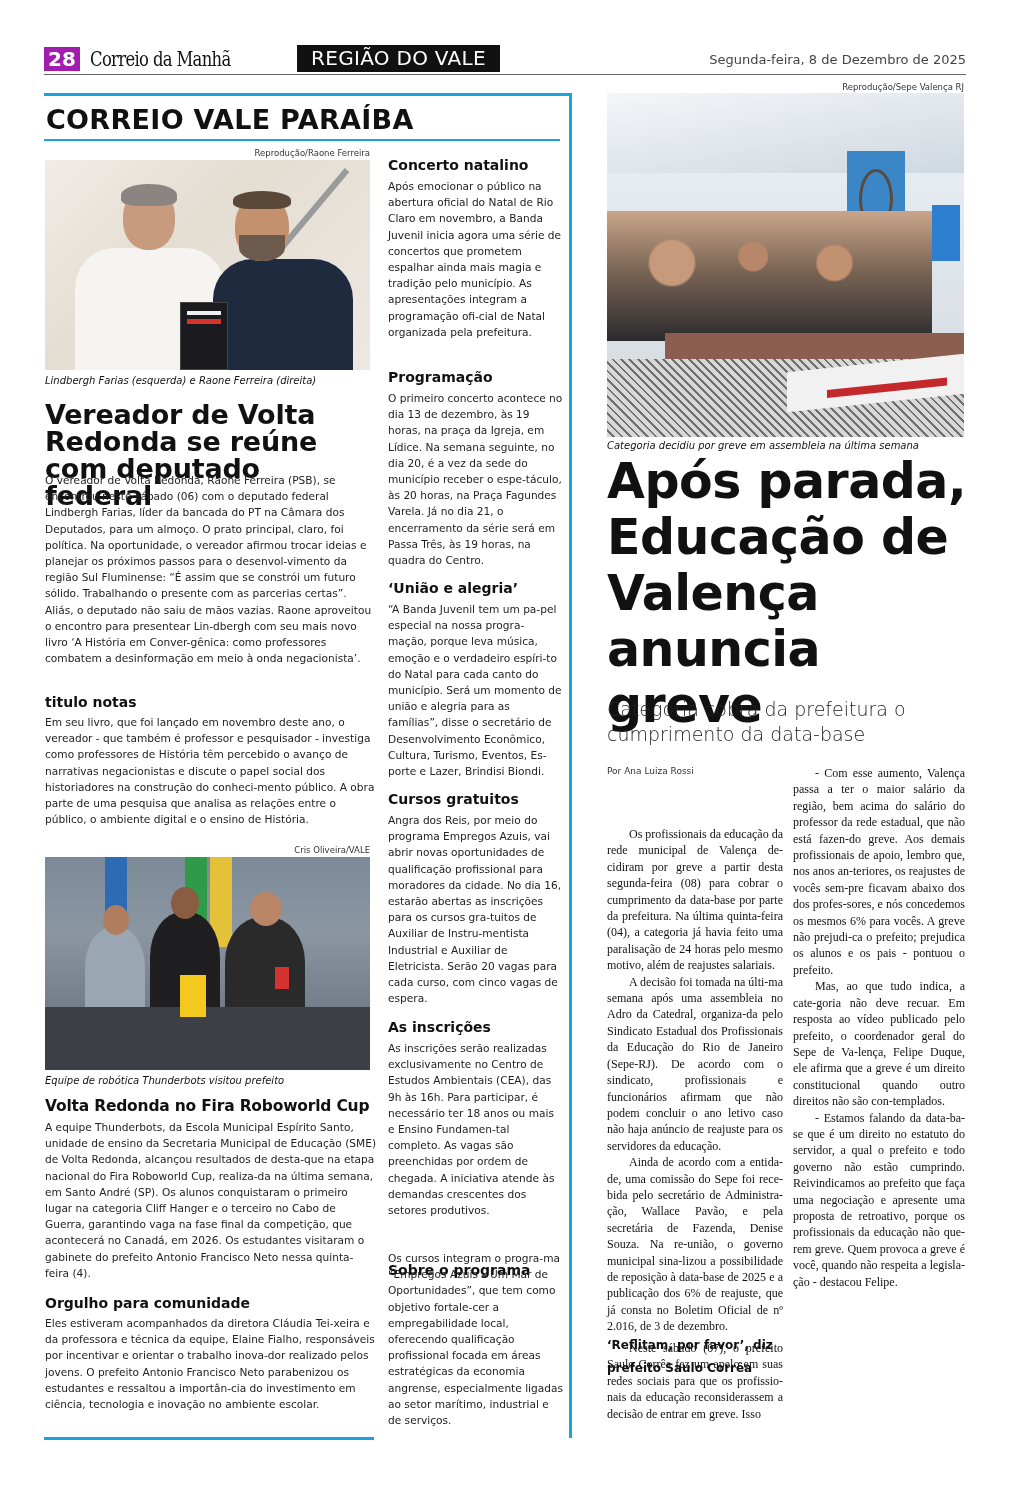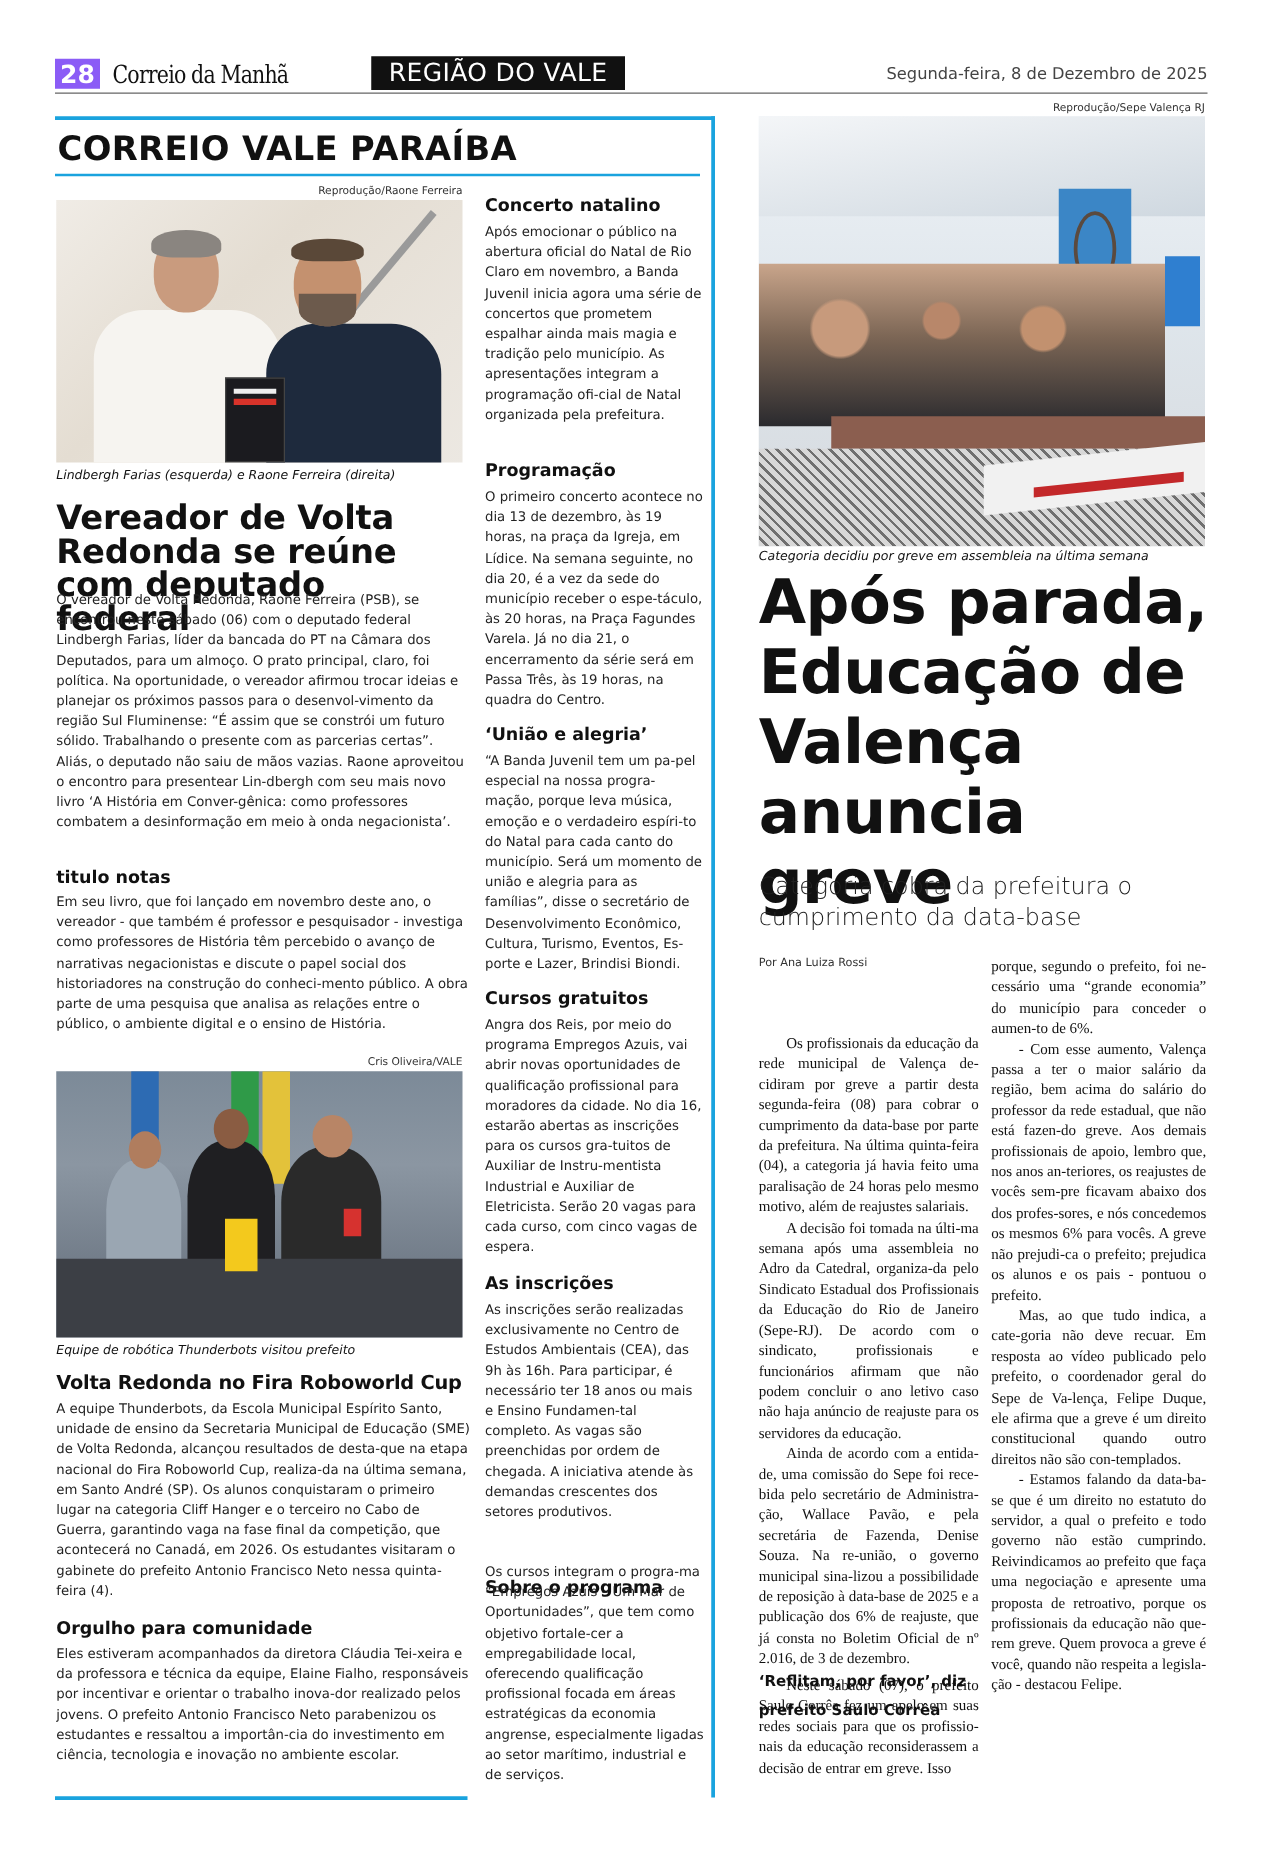--- a/index.html
+++ b/index.html
@@ -1,21 +1,21 @@
 <!DOCTYPE html>
 <html><head>
 <meta charset="utf-8">
 <style>
   * { box-sizing: border-box; margin: 0; padding: 0; }
   html, body { width: 1010px; height: 1488px; background: #fff; overflow: hidden; }
   body { font-family: "DejaVu Sans", sans-serif; color: #222; position: relative; }
 
   
   .masthead { position: absolute; left: 44px; top: 45px; width: 922px; height: 30px; border-bottom: 1.5px solid #666; }
-  .page-num { position: absolute; left: 0; top: 2px; background: #8b5cf6; color: #fff; font-size: 20px; font-weight: bold; padding: 0 4px; line-height: 24px; }
+  .page-num { position: absolute; left: 0; top: 2px; background: #a21caf; color: #fff; font-size: 20px; font-weight: bold; padding: 0 4px; line-height: 24px; }
   .paper-name { position: absolute; left: 46px; top: 2px; font-family: "DejaVu Serif", serif; font-size: 20px; color: #111; letter-spacing: -0.8px; transform: scaleX(0.82); transform-origin: left; white-space: nowrap; }
   .section-tag { position: absolute; left: 253px; top: 0px; background: #111; color: #fff; font-size: 20px; padding: 0 14px; line-height: 27px; letter-spacing: 0.3px; }
   .issue-date { position: absolute; right: 0; top: 7px; font-size: 13px; color: #444; }
 
   
   .vale-box { position: absolute; left: 44px; top: 93px; width: 528px; height: 1345px;
               border-top: 3px solid #1aa3de; border-right: 3px solid #1aa3de; }
   .vale-bottom { position: absolute; left: 44px; top: 1437px; width: 330px; height: 3px; background: #1aa3de; }
   .vale-title { position: absolute; left: 46px; top: 104px; font-size: 27px; font-weight: bold; letter-spacing: 0.3px; color: #111; }
   .vale-title-rule { position: absolute; left: 44px; top: 139px; width: 516px; height: 2px; background: #1aa3de; }
@@ -182,17 +182,16 @@
   <p>Os profissionais da educação da rede municipal de Valença de-cidiram por greve a partir desta segunda-feira (08) para cobrar o cumprimento da data-base por parte da prefeitura. Na última quinta-feira (04), a categoria já havia feito uma paralisação de 24 horas pelo mesmo motivo, além de reajustes salariais.</p>
   <p>A decisão foi tomada na últi-ma semana após uma assembleia no Adro da Catedral, organiza-da pelo Sindicato Estadual dos Profissionais da Educação do Rio de Janeiro (Sepe-RJ). De acordo com o sindicato, profissionais e funcionários afirmam que não podem concluir o ano letivo caso não haja anúncio de reajuste para os servidores da educação.</p>
   <p>Ainda de acordo com a entida-de, uma comissão do Sepe foi rece-bida pelo secretário de Administra-ção, Wallace Pavão, e pela secretária de Fazenda, Denise Souza. Na re-união, o governo municipal sina-lizou a possibilidade de reposição à data-base de 2025 e a publicação dos 6% de reajuste, que já consta no Boletim Oficial de nº 2.016, de 3 de dezembro.</p>
 </div>
 <h3 class="serif-sub" style="left:607px; top:1334px; width:180px;">‘Reflitam, por favor’, diz prefeito Saulo Corrêa</h3>
 <div class="body-serif" style="left:607px; top:1340px; width:176px;">
   <p>Neste sábado (07), o prefeito Saulo Corrêa fez um apelo em suas redes sociais para que os profissio-nais da educação reconsiderassem a decisão de entrar em greve. Isso</p>
 </div>
 
 <div class="body-serif" style="left:793px; top:765px; width:172px;">
-  <p style="text-indent:0;">porque, segundo o prefeito, foi ne-cessário uma “grande economia” do município para conceder o aumen-to de 6%.</p>
   <p>- Com esse aumento, Valença passa a ter o maior salário da região, bem acima do salário do professor da rede estadual, que não está fazen-do greve. Aos demais profissionais de apoio, lembro que, nos anos an-teriores, os reajustes de vocês sem-pre ficavam abaixo dos dos profes-sores, e nós concedemos os mesmos 6% para vocês. A greve não prejudi-ca o prefeito; prejudica os alunos e os pais - pontuou o prefeito.</p>
   <p>Mas, ao que tudo indica, a cate-goria não deve recuar. Em resposta ao vídeo publicado pelo prefeito, o coordenador geral do Sepe de Va-lença, Felipe Duque, ele afirma que a greve é um direito constitucional quando outro direitos não são con-templados.</p>
   <p>- Estamos falando da data-ba-se que é um direito no estatuto do servidor, a qual o prefeito e todo governo não estão cumprindo. Reivindicamos ao prefeito que faça uma negociação e apresente uma proposta de retroativo, porque os profissionais da educação não que-rem greve. Quem provoca a greve é você, quando não respeita a legisla-ção - destacou Felipe.</p>
 </div>
 
 </body></html>

